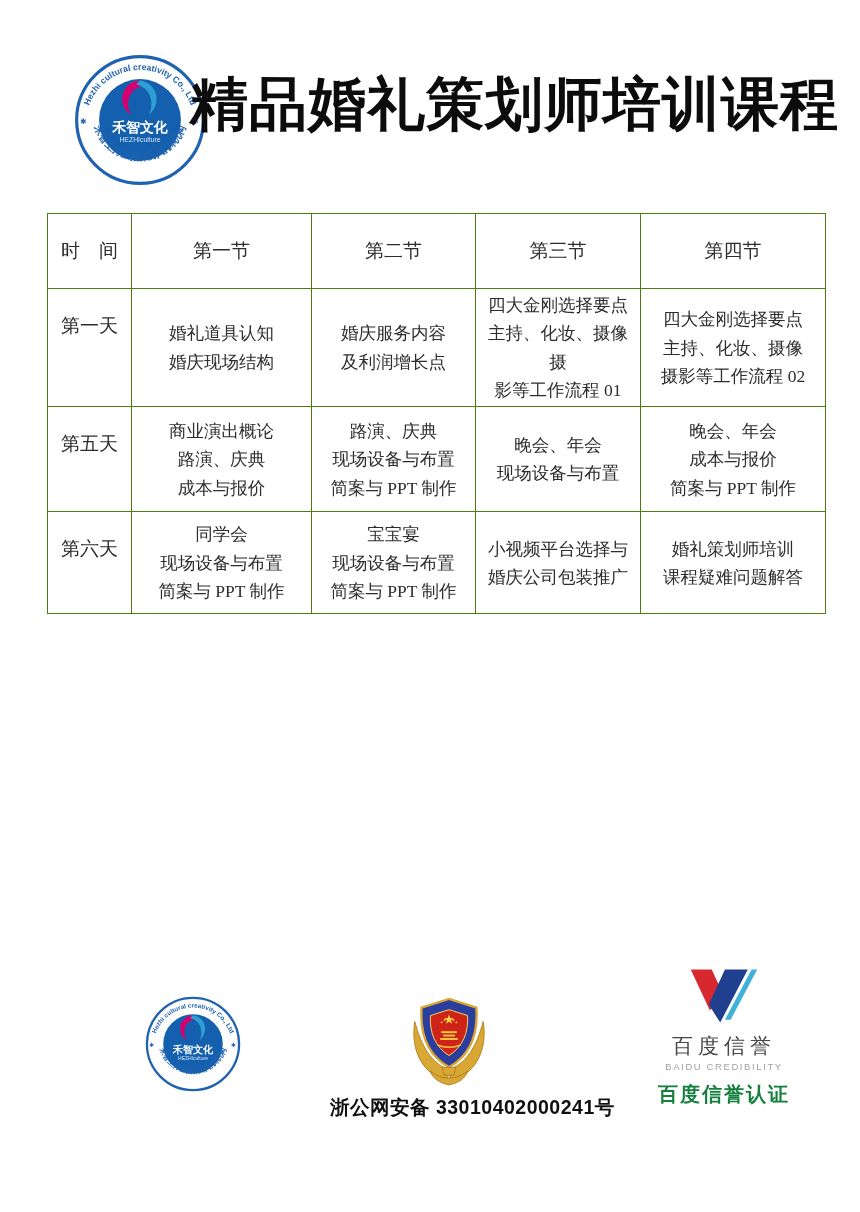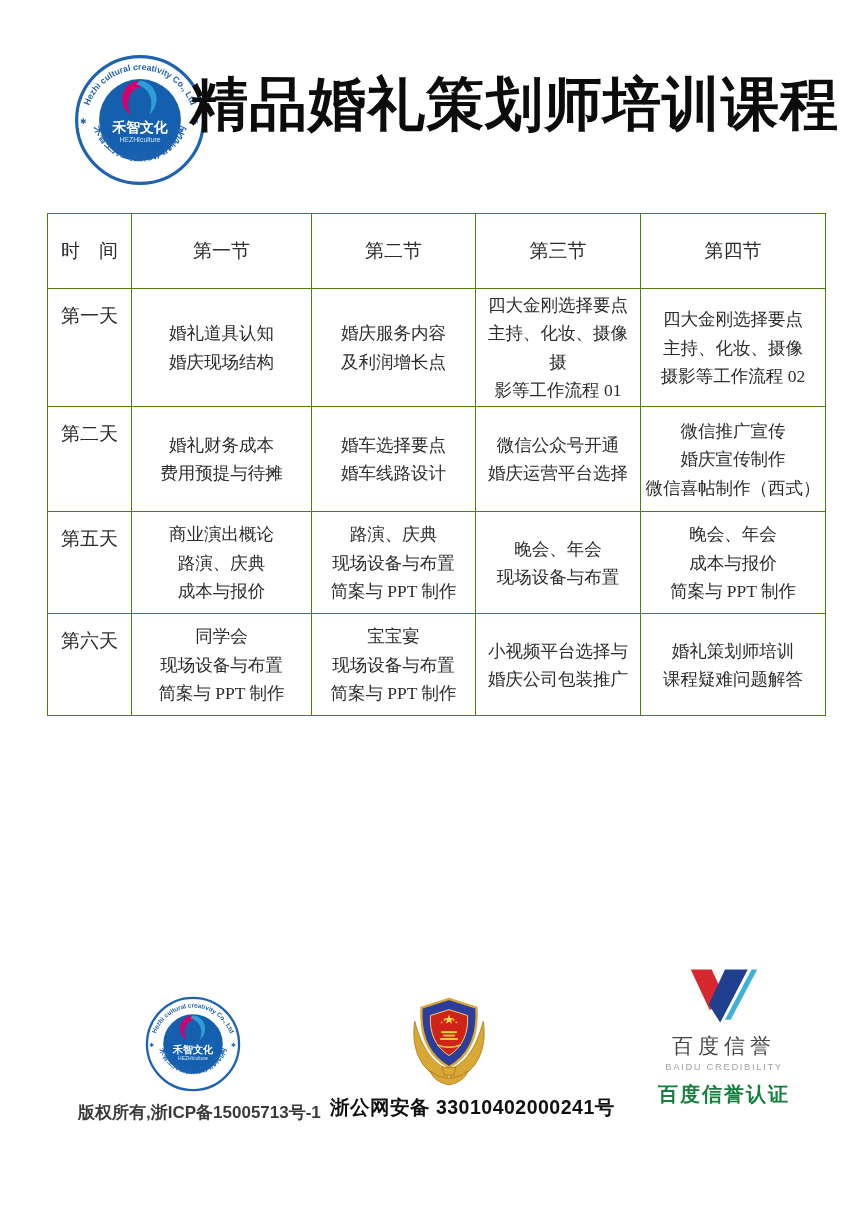--- a/index.html
+++ b/index.html
@@ -50,21 +50,21 @@
     line-height: 1.62;
     padding: 2px 4px;
   }
   table.course th {
     font-size: 19px;
     font-weight: 500;
     height: 75px;
   }
   table.course td.day {
     vertical-align: top;
-    padding-top: 12px;
+    padding-top: 22px;
     font-size: 19px;
   }
   table.course td.cell { font-size: 17.5px; }
   tbody tr:nth-child(1) { height: 108px; }
   tbody tr:nth-child(2) { height: 105px; }
   tbody tr:nth-child(3) { height: 102px; }
   tbody tr:nth-child(4) { height: 102px; }
   tbody tr:nth-child(5) { height: 104px; }
   tbody tr:nth-child(6) { height: 96px; }
 
@@ -204,32 +204,20 @@
         <td class="cell">婚庆服务内容
 及利润增长点</td>
         <td class="cell">四大金刚选择要点
 主持、化妆、摄像摄
 影等工作流程 01</td>
         <td class="cell">四大金刚选择要点
 主持、化妆、摄像
 摄影等工作流程 02</td>
       </tr>
       <tr>
-        <td class="day">第二天</td>
-        <td class="cell">婚礼财务成本
-费用预提与待摊</td>
-        <td class="cell">婚车选择要点
-婚车线路设计</td>
-        <td class="cell">微信公众号开通
-婚庆运营平台选择</td>
-        <td class="cell">微信推广宣传
-婚庆宣传制作
-微信喜帖制作（西式）</td>
-      </tr>
-      <tr>
         <td class="day">第五天</td>
         <td class="cell">商业演出概论
 路演、庆典
 成本与报价</td>
         <td class="cell">路演、庆典
 现场设备与布置
 简案与 PPT 制作</td>
         <td class="cell">晚会、年会
 现场设备与布置</td>
         <td class="cell">晚会、年会
@@ -266,21 +254,20 @@
         <textPath href="#arcTopF" startOffset="50%" text-anchor="middle">Hezhi cultural creativity Co., Ltd</textPath>
       </text>
       <text class="logo-arc-text" font-size="7.6">
         <textPath href="#arcBotF" startOffset="50%" text-anchor="middle">禾智主持主播策划培训机构</textPath>
       </text>
       <text x="50" y="59" text-anchor="middle" font-size="10.5" class="logo-center-cn">禾智文化</text>
       <text x="50" y="67" text-anchor="middle" font-size="5.2" class="logo-center-en">HEZHIculture</text>
       <text x="4.5" y="53" font-size="6" fill="#1f62b0">✱</text>
       <text x="89.5" y="53" font-size="6" fill="#1f62b0">✱</text>
     </svg>
-    <div class="copyright-text">版权所有,浙ICP备15005713号-1</div>
   </div>
 
   <div class="foot-center">
     <svg class="police-badge" viewBox="0 0 90 100">
 
       <path d="M44,93 C19,89 5,63 10,33 C17,59 27,75 44,82 Z" fill="#d9a733" stroke="#a87614" stroke-width="0.8"></path>
       <path d="M46,93 C71,89 85,63 80,33 C73,59 63,75 46,82 Z" fill="#d9a733" stroke="#a87614" stroke-width="0.8"></path>
       <path d="M45,98 C35,96 28,91 26,84 C33,89 39,91 45,91 C51,91 57,89 64,84 C62,91 55,96 45,98 Z" fill="#d9a733" stroke="#a87614" stroke-width="0.8"></path>
 
       <path d="M45,10 L73,19 C75,47 66,68 45,80 C24,68 15,47 17,19 Z" fill="#2b3e9e" stroke="#d9a733" stroke-width="2.4"></path>

